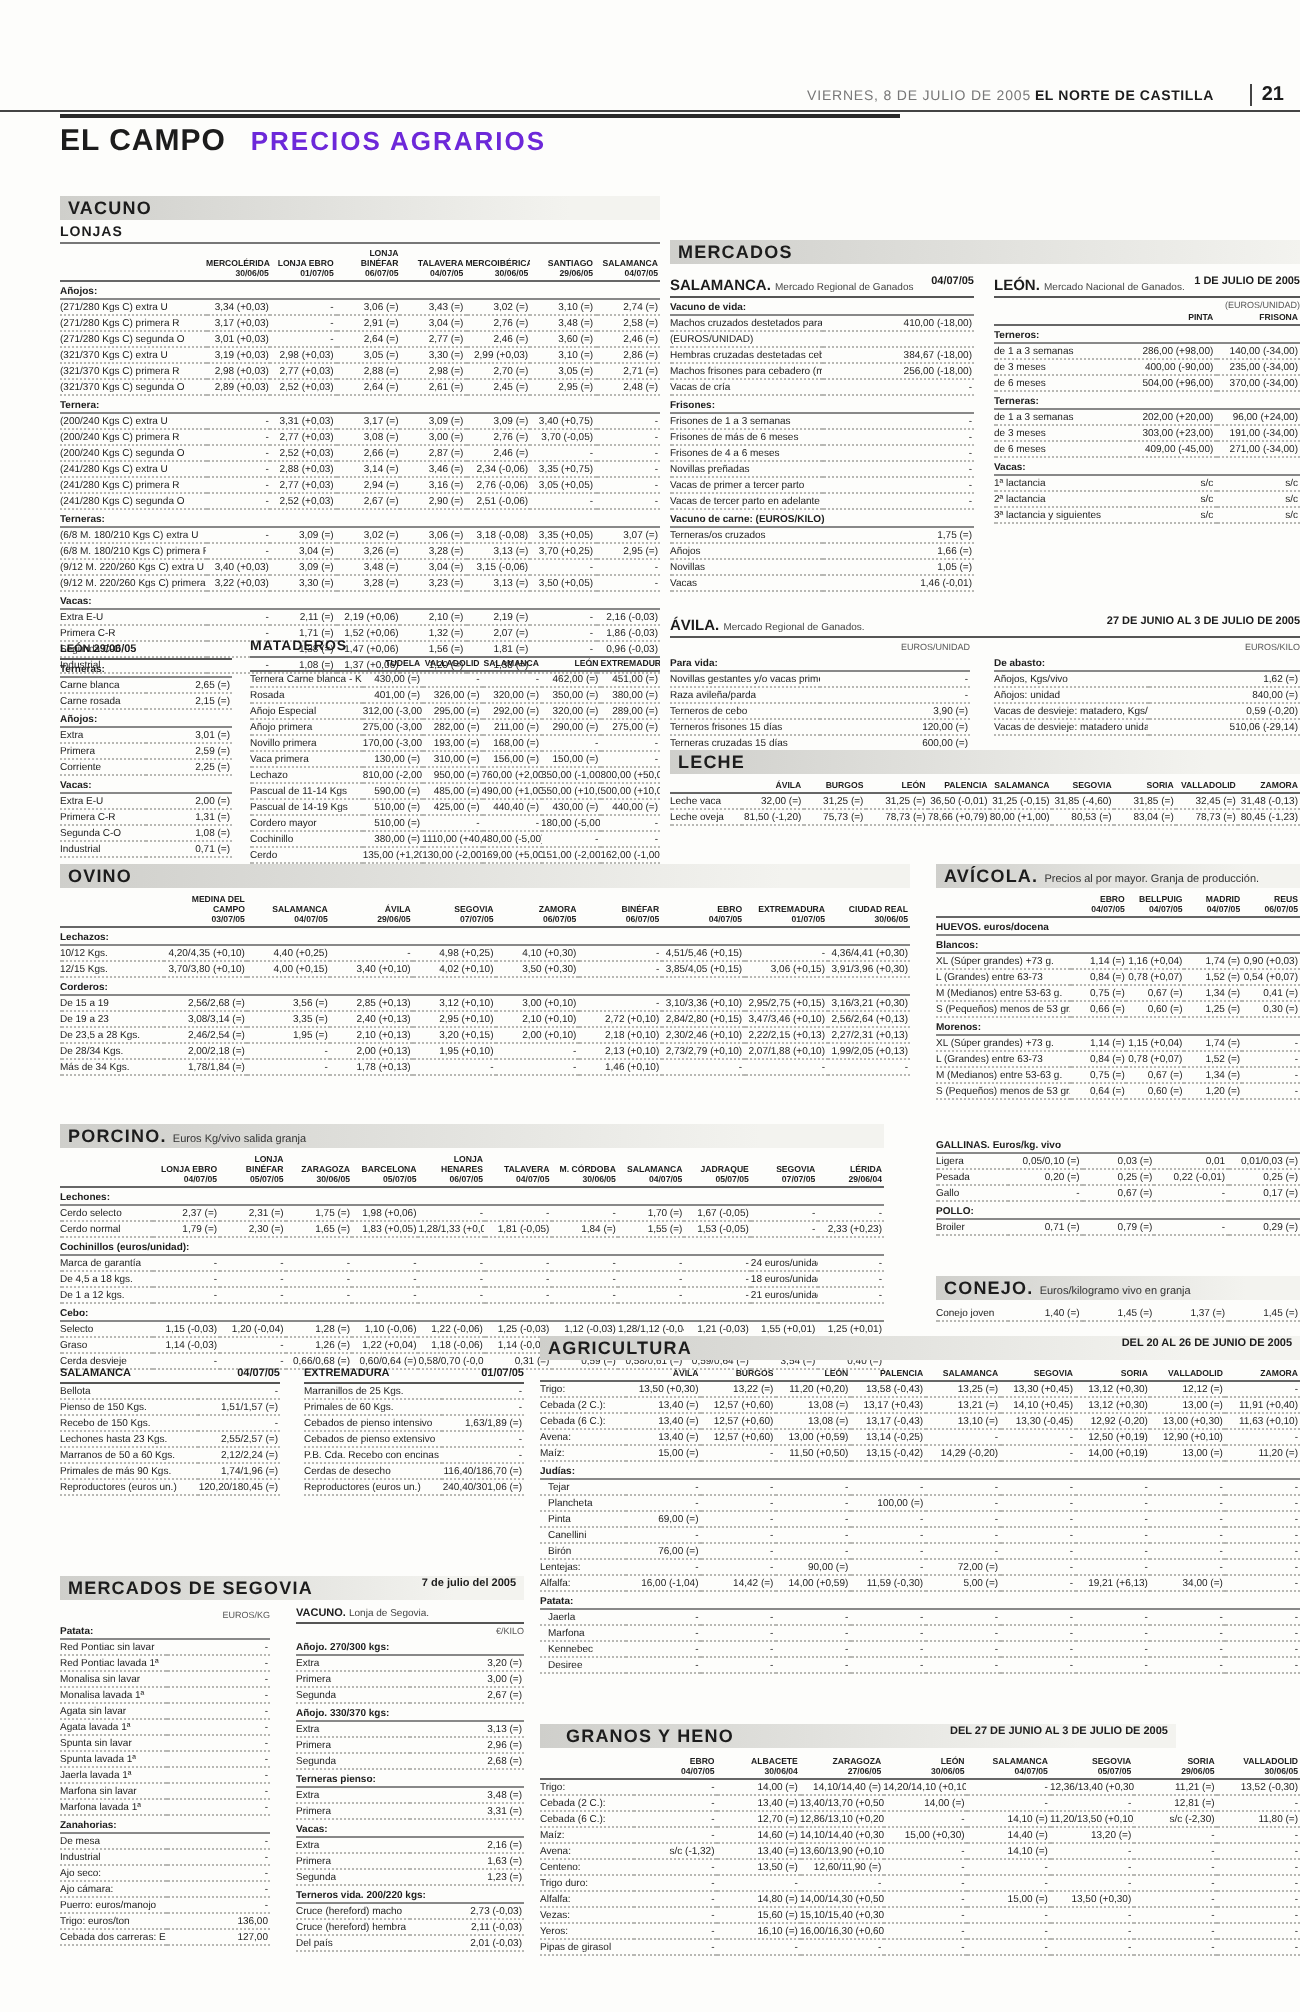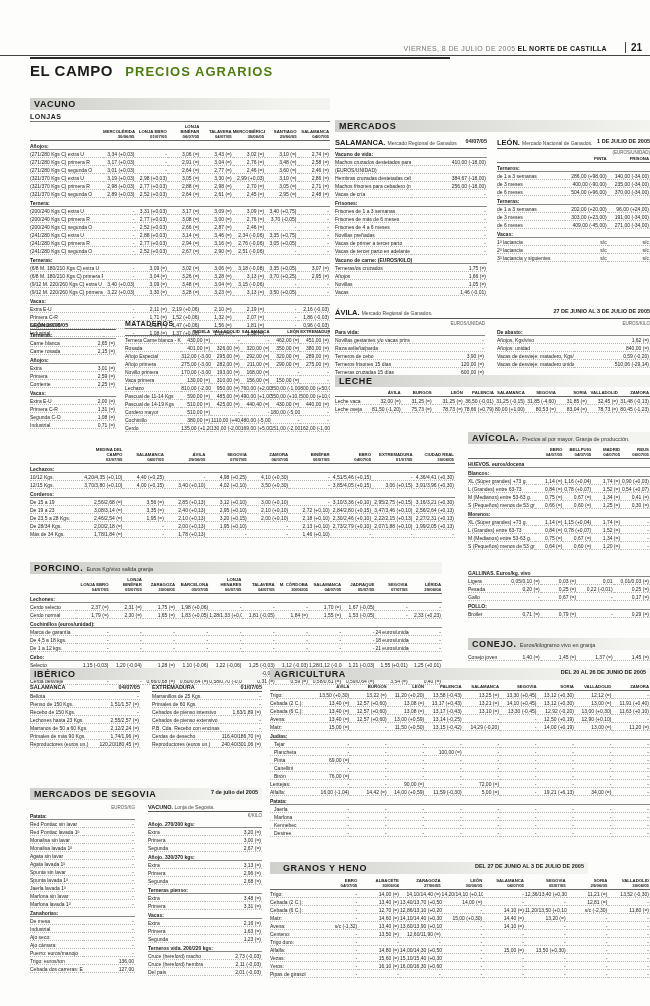--- a/index.html
+++ b/index.html
@@ -7,21 +7,21 @@
         font-family:"Liberation Sans",sans-serif;color:#1c1c1c;overflow:hidden;}
   .abs{position:absolute;}
   
   #topbar{top:40px;left:0;width:650px;border-bottom:1px solid #444;padding:2px 8px 2px 0;
           box-sizing:border-box;text-align:right;font-size:7px;}
   #topbar .d{color:#777;letter-spacing:.4px;}
   #topbar .b{font-weight:bold;letter-spacing:.3px;}
   #topbar .pn{font-weight:bold;font-size:10px;border-left:1px solid #444;padding-left:5px;margin-left:16px;}
   #masthead{top:57px;left:30px;width:420px;border-top:2px solid #2a2a2a;padding-top:3px;}
   #masthead .t1{font-size:15px;font-weight:bold;letter-spacing:.5px;display:inline;text-align:right;}
-  #masthead .t2{font-size:13px;font-weight:bold;color:#4d7c0f;letter-spacing:1px;display:inline;margin-left:8px;}
+  #masthead .t2{font-size:13px;font-weight:bold;color:#6d28d9;letter-spacing:1px;display:inline;margin-left:8px;}
   
   .band{background:linear-gradient(90deg,#cfcfcb,#f3f3ef 85%);font-weight:bold;font-size:9px;
         padding:1px 4px;letter-spacing:.6px;box-sizing:border-box;}
   .band .sub{font-weight:normal;font-size:5.5px;letter-spacing:0;color:#333;}
   .band .dt{float:right;font-size:5.5px;font-weight:bold;letter-spacing:0;}
   .subhead{font-size:7px;font-weight:bold;letter-spacing:.5px;border-bottom:1px solid #777;padding-bottom:1px;}
   .mkt{font-size:7.5px;font-weight:bold;border-bottom:1px solid #555;padding-bottom:1px;}
   .mkt .sub{font-weight:normal;font-size:5px;color:#444;}
   .mkt .dt{float:right;font-size:5.5px;}
   .unit{font-size:4.5px;color:#555;text-align:right;margin:1px 0;}
@@ -451,20 +451,23 @@
               <td class="val">130,00 (-2,00)</td>
               <td class="val">169,00 (+5,00)</td>
               <td class="val">151,00 (-2,00)</td>
               <td class="val">162,00 (-1,00)</td>
             </tr>
           </tbody>
         </table>
       </div>
 </div>
 
+<div class="abs band" style="top:432px;left:30px;width:425px;">
+  <span>OVINO</span>
+</div>
 <div class="abs" style="top:447px;left:30px;width:425px;">
       <table class="t">
         <thead>
           <tr>
             <th class="lblh" style="width: 12%;"></th>
             <th>MEDINA DEL CAMPO<br>03/07/05</th>
             <th>SALAMANCA<br>04/07/05</th>
             <th>ÁVILA<br>29/06/05</th>
             <th>SEGOVIA<br>07/07/05</th>
             <th>ZAMORA<br>06/07/05</th>
@@ -710,23 +713,20 @@
             <td class="val">0,59 (=)</td>
             <td class="val">0,58/0,61 (=)</td>
             <td class="val">0,59/0,64 (=)</td>
             <td class="val">3,54 (=)</td>
             <td class="val">0,40 (=)</td>
           </tr>
         </tbody>
       </table>
     </div>
 
-<div class="abs band" style="top:668px;left:30px;width:232px;">
-  <span>IBÉRICO</span>
-</div>
 <div class="abs kv" style="top:684px;left:30px;width:110px;">
   <div class="mkt" style="font-size:5.5px;">
     <span>SALAMANCA</span>
     <span class="dt">04/07/05</span>
   </div>
   <div>
         <table class="t">
           <tbody>
             <tr>
               <td class="lbl">Bellota</td>

